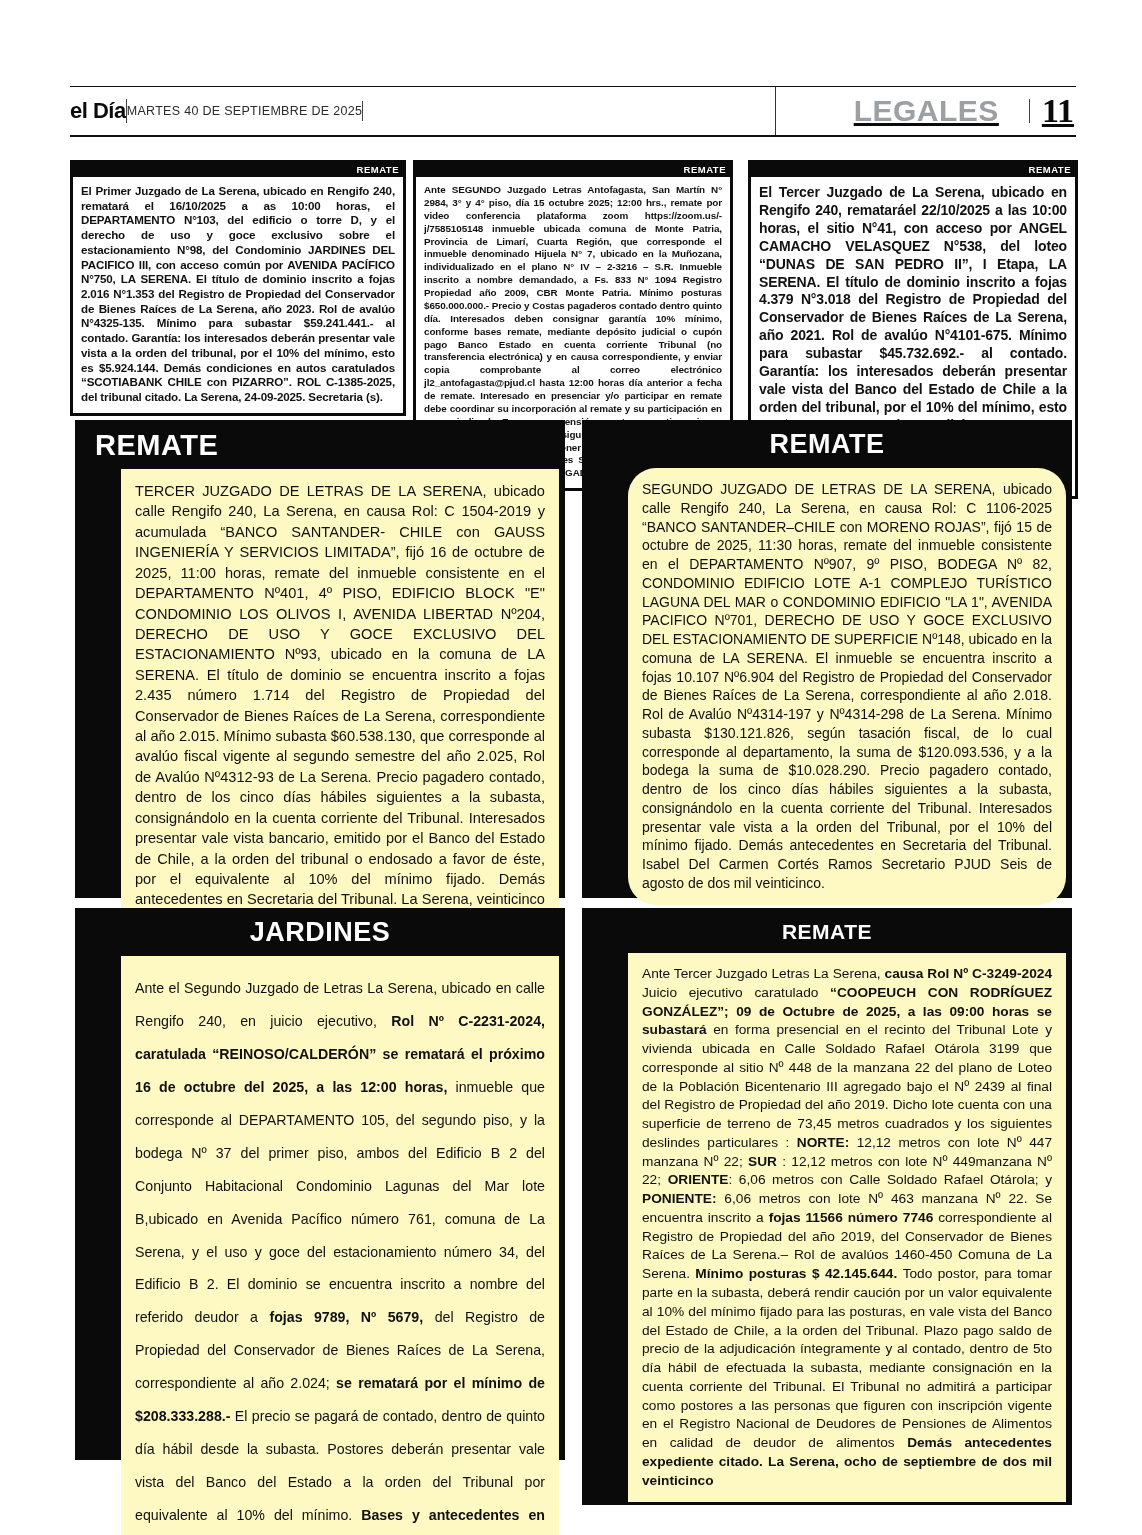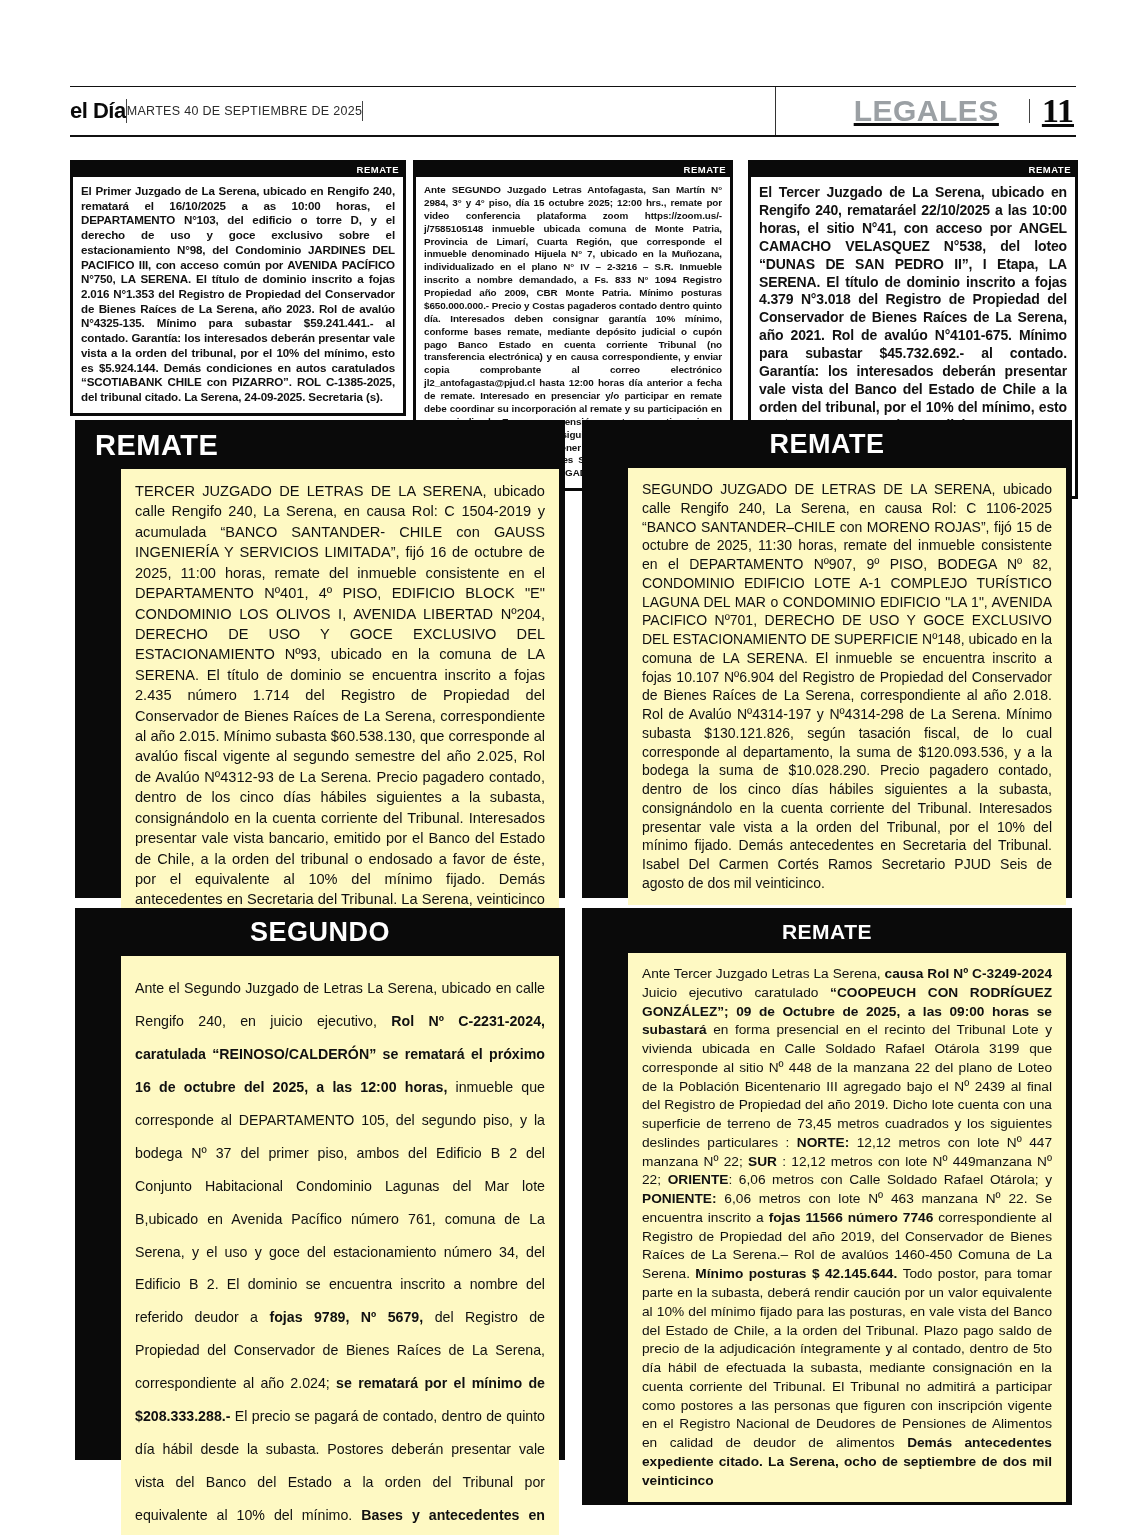--- a/index.html
+++ b/index.html
@@ -33,21 +33,21 @@
   .small-body.sz3 { font-size:14px; line-height:1.28; letter-spacing:-0.15px; }
 
   
   .big-notice { position:absolute; background:#0a0a0a; padding:6px; display:flex; flex-direction:column; }
   .big-header { color:#fff; font-weight:bold; flex:0 0 auto; }
   .big-header.left   { text-align:left; font-size:29px; padding:3px 0 7px 14px; letter-spacing:0.5px; }
   .big-header.center { text-align:center; font-size:27px; padding:3px 0 8px 0; letter-spacing:0.5px; }
   .big-header.center-sm { text-align:center; font-size:21px; padding:6px 0 9px 0; letter-spacing:0.5px; }
   .big-body { background:#fef9c3; flex:1 1 auto; padding:12px 14px; text-align:justify; color:#101010;margin-left:40px; }
   .big-body.mid-l  { font-size:14.6px; line-height:1.4; }
-  .big-body.mid-r  { font-size:14.0px; line-height:1.34; }
+  .big-body.mid-r  { font-size:14.0px; line-height:1.34;border-radius:28px; }
   .big-body.bot-l  { font-size:14.2px; line-height:2.32; padding-top:16px; }
   .big-body.bot-r  { font-size:13.7px; line-height:1.37; }
   .notice-footer { flex:0 0 auto; color:#fff; padding:8px 0 6px 0; }
   .notice-footer .f1 { font-size:15px; letter-spacing:0.3px; }
   .notice-footer .f2 { font-size:14px; margin-top:3px; }
   .notice-footer.boldfoot .f1, .notice-footer.boldfoot .f2 { font-size:13px; font-weight:bold; letter-spacing:0.4px; margin-top:3px; }
 </style>
 </head>
 <body>
 
@@ -89,21 +89,21 @@
 
   <div class="big-notice" style="left:582px; top:420px; width:490px; height:478px;">
     <div class="big-header center">REMATE</div>
     <div class="big-body mid-r"><span>SEGUNDO JUZGADO DE LETRAS DE LA SERENA, ubicado calle Rengifo 240, La Serena, en causa Rol: C 1106-2025 “BANCO SANTANDER–CHILE con MORENO ROJAS”, fijó 15 de octubre de 2025, 11:30 horas, remate del inmueble consistente en el DEPARTAMENTO Nº907, 9º PISO, BODEGA Nº 82, CONDOMINIO EDIFICIO LOTE A-1 COMPLEJO TURÍSTICO LAGUNA DEL MAR o CONDOMINIO EDIFICIO "LA 1", AVENIDA PACIFICO Nº701, DERECHO DE USO Y GOCE EXCLUSIVO DEL ESTACIONAMIENTO DE SUPERFICIE Nº148, ubicado en la comuna de LA SERENA. El inmueble se encuentra inscrito a fojas 10.107 Nº6.904 del Registro de Propiedad del Conservador de Bienes Raíces de La Serena, correspondiente al año 2.018. Rol de Avalúo Nº4314-197 y Nº4314-298 de La Serena. Mínimo subasta $130.121.826, según tasación fiscal, de lo cual corresponde al departamento, la suma de $120.093.536, y a la bodega la suma de $10.028.290. Precio pagadero contado, dentro de los cinco días hábiles siguientes a la subasta, consignándolo en la cuenta corriente del Tribunal. Interesados presentar vale vista a la orden del Tribunal, por el 10% del mínimo fijado. Demás antecedentes en Secretaria del Tribunal. Isabel Del Carmen Cortés Ramos Secretario PJUD Seis de agosto de dos mil veinticinco.</span></div>
     <div class="notice-footer">
       <div class="f1">ISABEL DEL CARMEN CORTES RAMOS</div>
     </div>
   </div>
 
   <div class="big-notice" style="left:75px; top:908px; width:490px; height:552px;">
-    <div class="big-header center">SEGUNDO</div>
+    <div class="big-header center">JARDINES</div>
     <div class="big-body bot-l"><span>Ante el Segundo Juzgado de Letras La Serena, ubicado en calle Rengifo 240, en juicio ejecutivo, </span><b>Rol Nº C-2231-2024, caratulada “REINOSO/CALDERÓN” se rematará el próximo 16 de octubre del 2025, a las 12:00 horas, </b><span>inmueble que corresponde al DEPARTAMENTO 105,  del segundo piso, y la bodega Nº 37 del primer piso, ambos del Edificio B 2 del Conjunto Habitacional Condominio Lagunas del Mar lote B,ubicado en Avenida Pacífico número 761, comuna de La Serena, y el uso y goce del estacionamiento número 34, del Edificio B 2. El dominio se encuentra inscrito a nombre del referido deudor a </span><b>fojas 9789, Nº 5679, </b><span>del Registro de Propiedad del Conservador de Bienes Raíces de La Serena, correspondiente al año 2.024; </span><b>se rematará por el mínimo de $208.333.288.- </b><span>El precio se pagará de contado, dentro de quinto día hábil desde la subasta. Postores deberán presentar vale vista del Banco del Estado a la orden del Tribunal por equivalente al 10% del mínimo. </span><b>Bases y antecedentes en causa señalada.</b></div>
   </div>
 
   <div class="big-notice" style="left:582px; top:908px; width:490px; height:597px;">
     <div class="big-header center-sm">REMATE</div>
     <div class="big-body bot-r"><span>Ante Tercer Juzgado Letras La Serena, </span><b>causa Rol Nº C-3249-2024 </b><span>Juicio ejecutivo caratulado </span><b>“COOPEUCH CON RODRÍGUEZ GONZÁLEZ”; 09 de Octubre de 2025, a las 09:00 horas se subastará </b><span>en forma presencial en el recinto del Tribunal Lote y vivienda ubicada en Calle Soldado Rafael Otárola 3199 que corresponde al sitio Nº 448 de la manzana 22 del plano de Loteo de la Población Bicentenario III agregado bajo el Nº 2439 al final del Registro de Propiedad del año 2019. Dicho lote cuenta con una superficie de terreno de 73,45 metros cuadrados y los siguientes deslindes particulares : </span><b>NORTE:</b><span> 12,12 metros con lote Nº 447 manzana Nº 22; </span><b>SUR</b><span> : 12,12 metros con lote Nº 449manzana Nº 22; </span><b>ORIENTE</b><span>: 6,06 metros con Calle Soldado Rafael Otárola; y </span><b>PONIENTE:</b><span> 6,06 metros con lote Nº 463 manzana Nº 22. Se encuentra inscrito a </span><b>fojas 11566 número 7746 </b><span>correspondiente al Registro de Propiedad del año 2019, del Conservador de Bienes Raíces de La Serena.– Rol de avalúos 1460-450 Comuna de La Serena. </span><b>Mínimo posturas $ 42.145.644. </b><span>Todo postor, para tomar parte en la subasta, deberá rendir caución por un valor equivalente al 10% del mínimo fijado para las posturas, en vale vista del Banco del Estado de Chile, a la orden del Tribunal. Plazo pago saldo de precio de la adjudicación íntegramente y al contado, dentro de 5to día hábil de efectuada la subasta, mediante consignación en la cuenta corriente del Tribunal. El Tribunal no admitirá a participar como postores a las personas que figuren con inscripción vigente en el Registro Nacional de Deudores de Pensiones de Alimentos en calidad de deudor de alimentos </span><b>Demás antecedentes expediente citado. La Serena, ocho de septiembre de dos mil veinticinco</b></div>
     <div class="notice-footer boldfoot">
       <div class="f1">ERICK BARRIOS RIQUELME</div>
       <div class="f2">SECRETARIO SUBROGANTE</div>
     </div>

